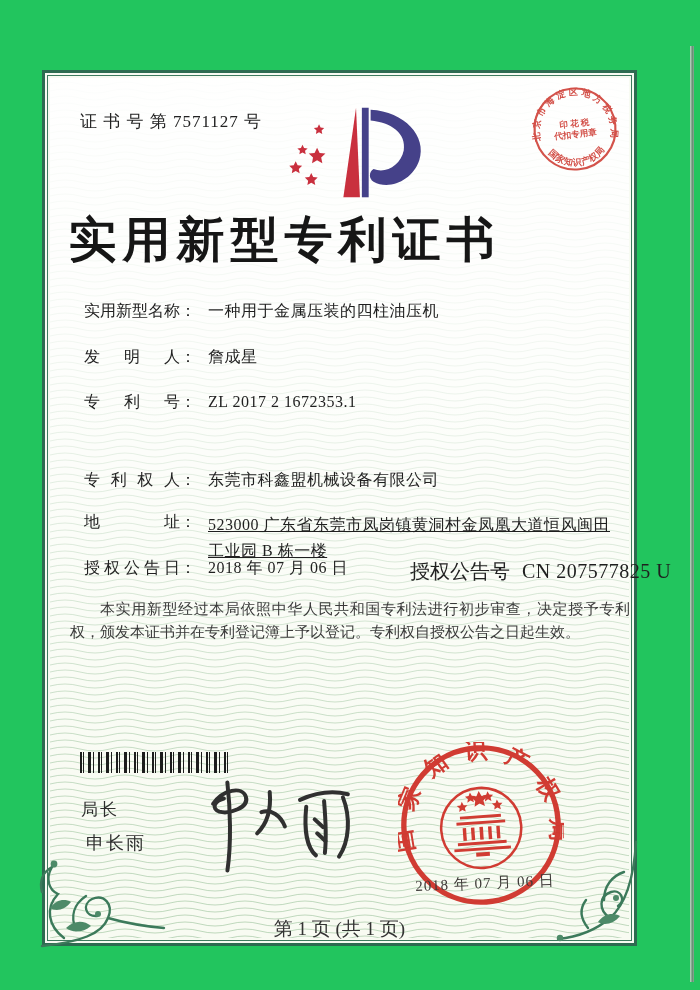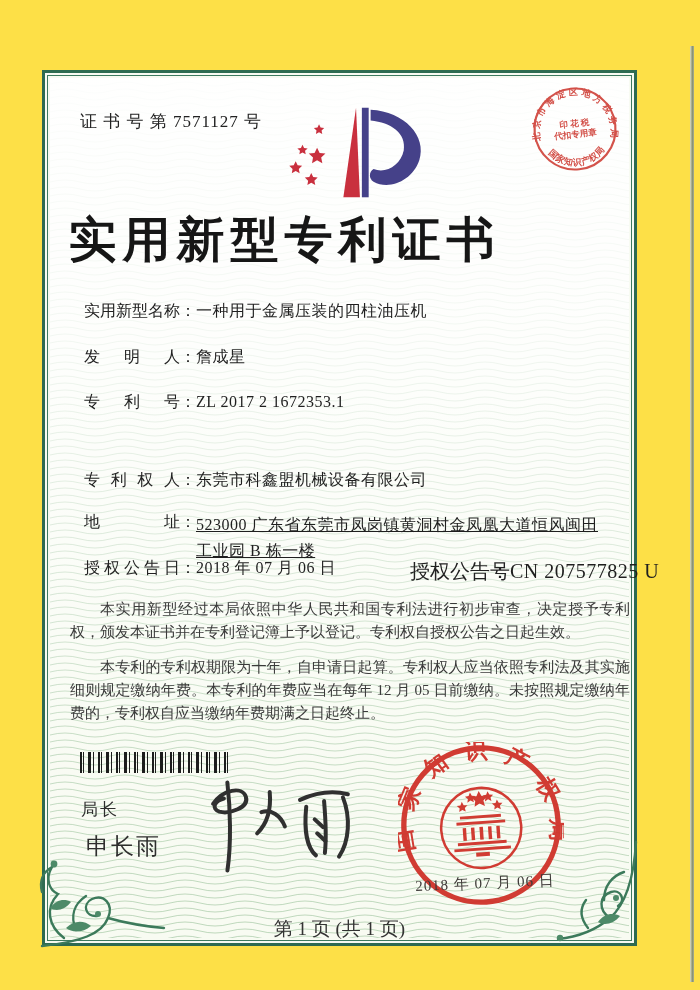--- a/index.html
+++ b/index.html
@@ -1,18 +1,18 @@
 <!DOCTYPE html>
 <html><head>
 <meta charset="utf-8">
 <style>
   html,body{margin:0;padding:0;background:#e8e8e6;}
   #page{
     position:relative;width:700px;height:990px;margin:0 auto;
-    background:#fde047;overflow:hidden;
+    background:#22c55e;overflow:hidden;
     font-family:"Liberation Serif","DejaVu Serif",serif;
     color:#2b2b2b;
   }
   
   .paper-edge{position:absolute;left:690px;top:46px;width:4px;height:936px;
     background:linear-gradient(90deg,#d8ded8 0,#74847a 60%,#9aa79e 100%);opacity:.85;}
   
   .cert-border{position:absolute;left:42px;top:70px;width:595px;height:876px;
     border:3px solid #2e6b51;background:#f8fbf2;box-sizing:border-box;}
   .cert-border .inner-rule{position:absolute;inset:2px;border:1px solid #3d7a5e;pointer-events:none;}
@@ -21,33 +21,33 @@
   .fade{position:absolute;inset:5px;
     background:linear-gradient(180deg,rgba(255,255,255,.96) 0%,rgba(255,255,255,.8) 30%,rgba(255,255,255,.45) 55%,rgba(255,255,255,.12) 78%,rgba(255,255,255,0) 100%);}
   
   .abs{position:absolute;}
   .cert-no{left:80px;top:110px;font-size:17px;letter-spacing:1px;color:#222;}
   .title{left:42px;top:208px;width:485px;text-align:center;font-size:48px;font-weight:bold;
     letter-spacing:6px;color:#161616;}
   .field-row{left:84px;font-size:16px;white-space:nowrap;}
   .f-label{display:inline-block;width:96px;text-align:justify;text-align-last:justify;color:#222;}
   .f-colon{color:#222;}
-  .f-value{margin-left:0;color:#1f1f1f;letter-spacing:.5px;}
+  .f-value{margin-left:12px;color:#1f1f1f;letter-spacing:.5px;}
   .f-value.pre{display:inline-block;vertical-align:top;white-space:pre-line;line-height:26px;max-width:430px;text-decoration:underline;}
   .fr0{top:301px}.fr1{top:347px}.fr2{top:392px}.fr3{top:430px}.fr4{top:470px}.fr5{top:512px}.fr6{top:558px}
   .grant-no{left:410px;top:558px;font-size:20px;white-space:nowrap;}
   .grant-no .f-label{width:80px;}
   .body-text{left:58px;top:586px;width:584px;font-size:15px;line-height:23px;
     text-align:justify;color:#3a3a3a;}
   .body-text p{margin:12px;text-indent:2em;}
   .barcode{left:80px;top:752px;width:150px;height:21px;
     background:
      repeating-linear-gradient(90deg,#1d1d1d 0 2px,rgba(0,0,0,0) 2px 3px,#1d1d1d 3px 4px,rgba(0,0,0,0) 4px 8px,#1d1d1d 8px 11px,rgba(0,0,0,0) 11px 13px,#1d1d1d 13px 14px,rgba(0,0,0,0) 14px 18px);}
   .official-title{left:69px;top:798px;font-size:17px;letter-spacing:2px;color:#2e2e2e;margin-left:12px;}
-  .official-name{left:86px;top:831px;font-size:23px;letter-spacing:2px;color:#2e2e2e;}
+  .official-name{left:86px;top:831px;font-size:18px;letter-spacing:2px;color:#2e2e2e;}
   .signature{left:168px;top:772px;}
   .tax-stamp{left:530px;top:84px;z-index:5;opacity:.92;}
   .reg-seal{left:398px;top:742px;z-index:5;opacity:.95;}
   .seal-date{left:402px;top:874px;width:166px;text-align:center;font-size:15px;
     letter-spacing:1px;color:#3e3a38;transform:rotate(-2.5deg);z-index:6;}
   .footer{left:42px;top:916px;width:595px;text-align:center;font-size:19px;color:#333;}
   .orn{z-index:3;}
   .orn-left{left:36px;top:850px;}
   .orn-right{left:550px;top:838px;}
 </style>
@@ -119,21 +119,20 @@
   </div>
   <div class="abs field-row fr6">
     <span class="f-label">授权公告日</span><span class="f-colon">：</span><span class="f-value">2018 年 07 月 06 日</span>
   </div>
   <div class="abs grant-no">
     <span class="f-label">授权公告号</span><span class="f-colon">：</span><span class="f-value">CN 207577825 U</span>
   </div>
 
   <div class="abs body-text">
     <p>本实用新型经过本局依照中华人民共和国专利法进行初步审查，决定授予专利权，颁发本证书并在专利登记簿上予以登记。专利权自授权公告之日起生效。</p>
-    <p>本专利的专利权期限为十年，自申请日起算。专利权人应当依照专利法及其实施细则规定缴纳年费。本专利的年费应当在每年 12 月 05 日前缴纳。未按照规定缴纳年费的，专利权自应当缴纳年费期满之日起终止。</p>
   </div>
 
   <div class="abs barcode"></div>
 
   <div class="abs official-title">局长</div>
   <div class="abs official-name">申长雨</div>
 
   <svg class="abs signature" width="200" height="115" viewBox="0 0 200 115">
     <g fill="none" stroke="#303030" stroke-width="4" stroke-linecap="round" stroke-linejoin="round" transform="rotate(-2 100 57)">
       <path d="M46 30 C56 16 76 13 79 24 C82 35 62 41 52 38 C44 35 47 27 57 25"></path>

